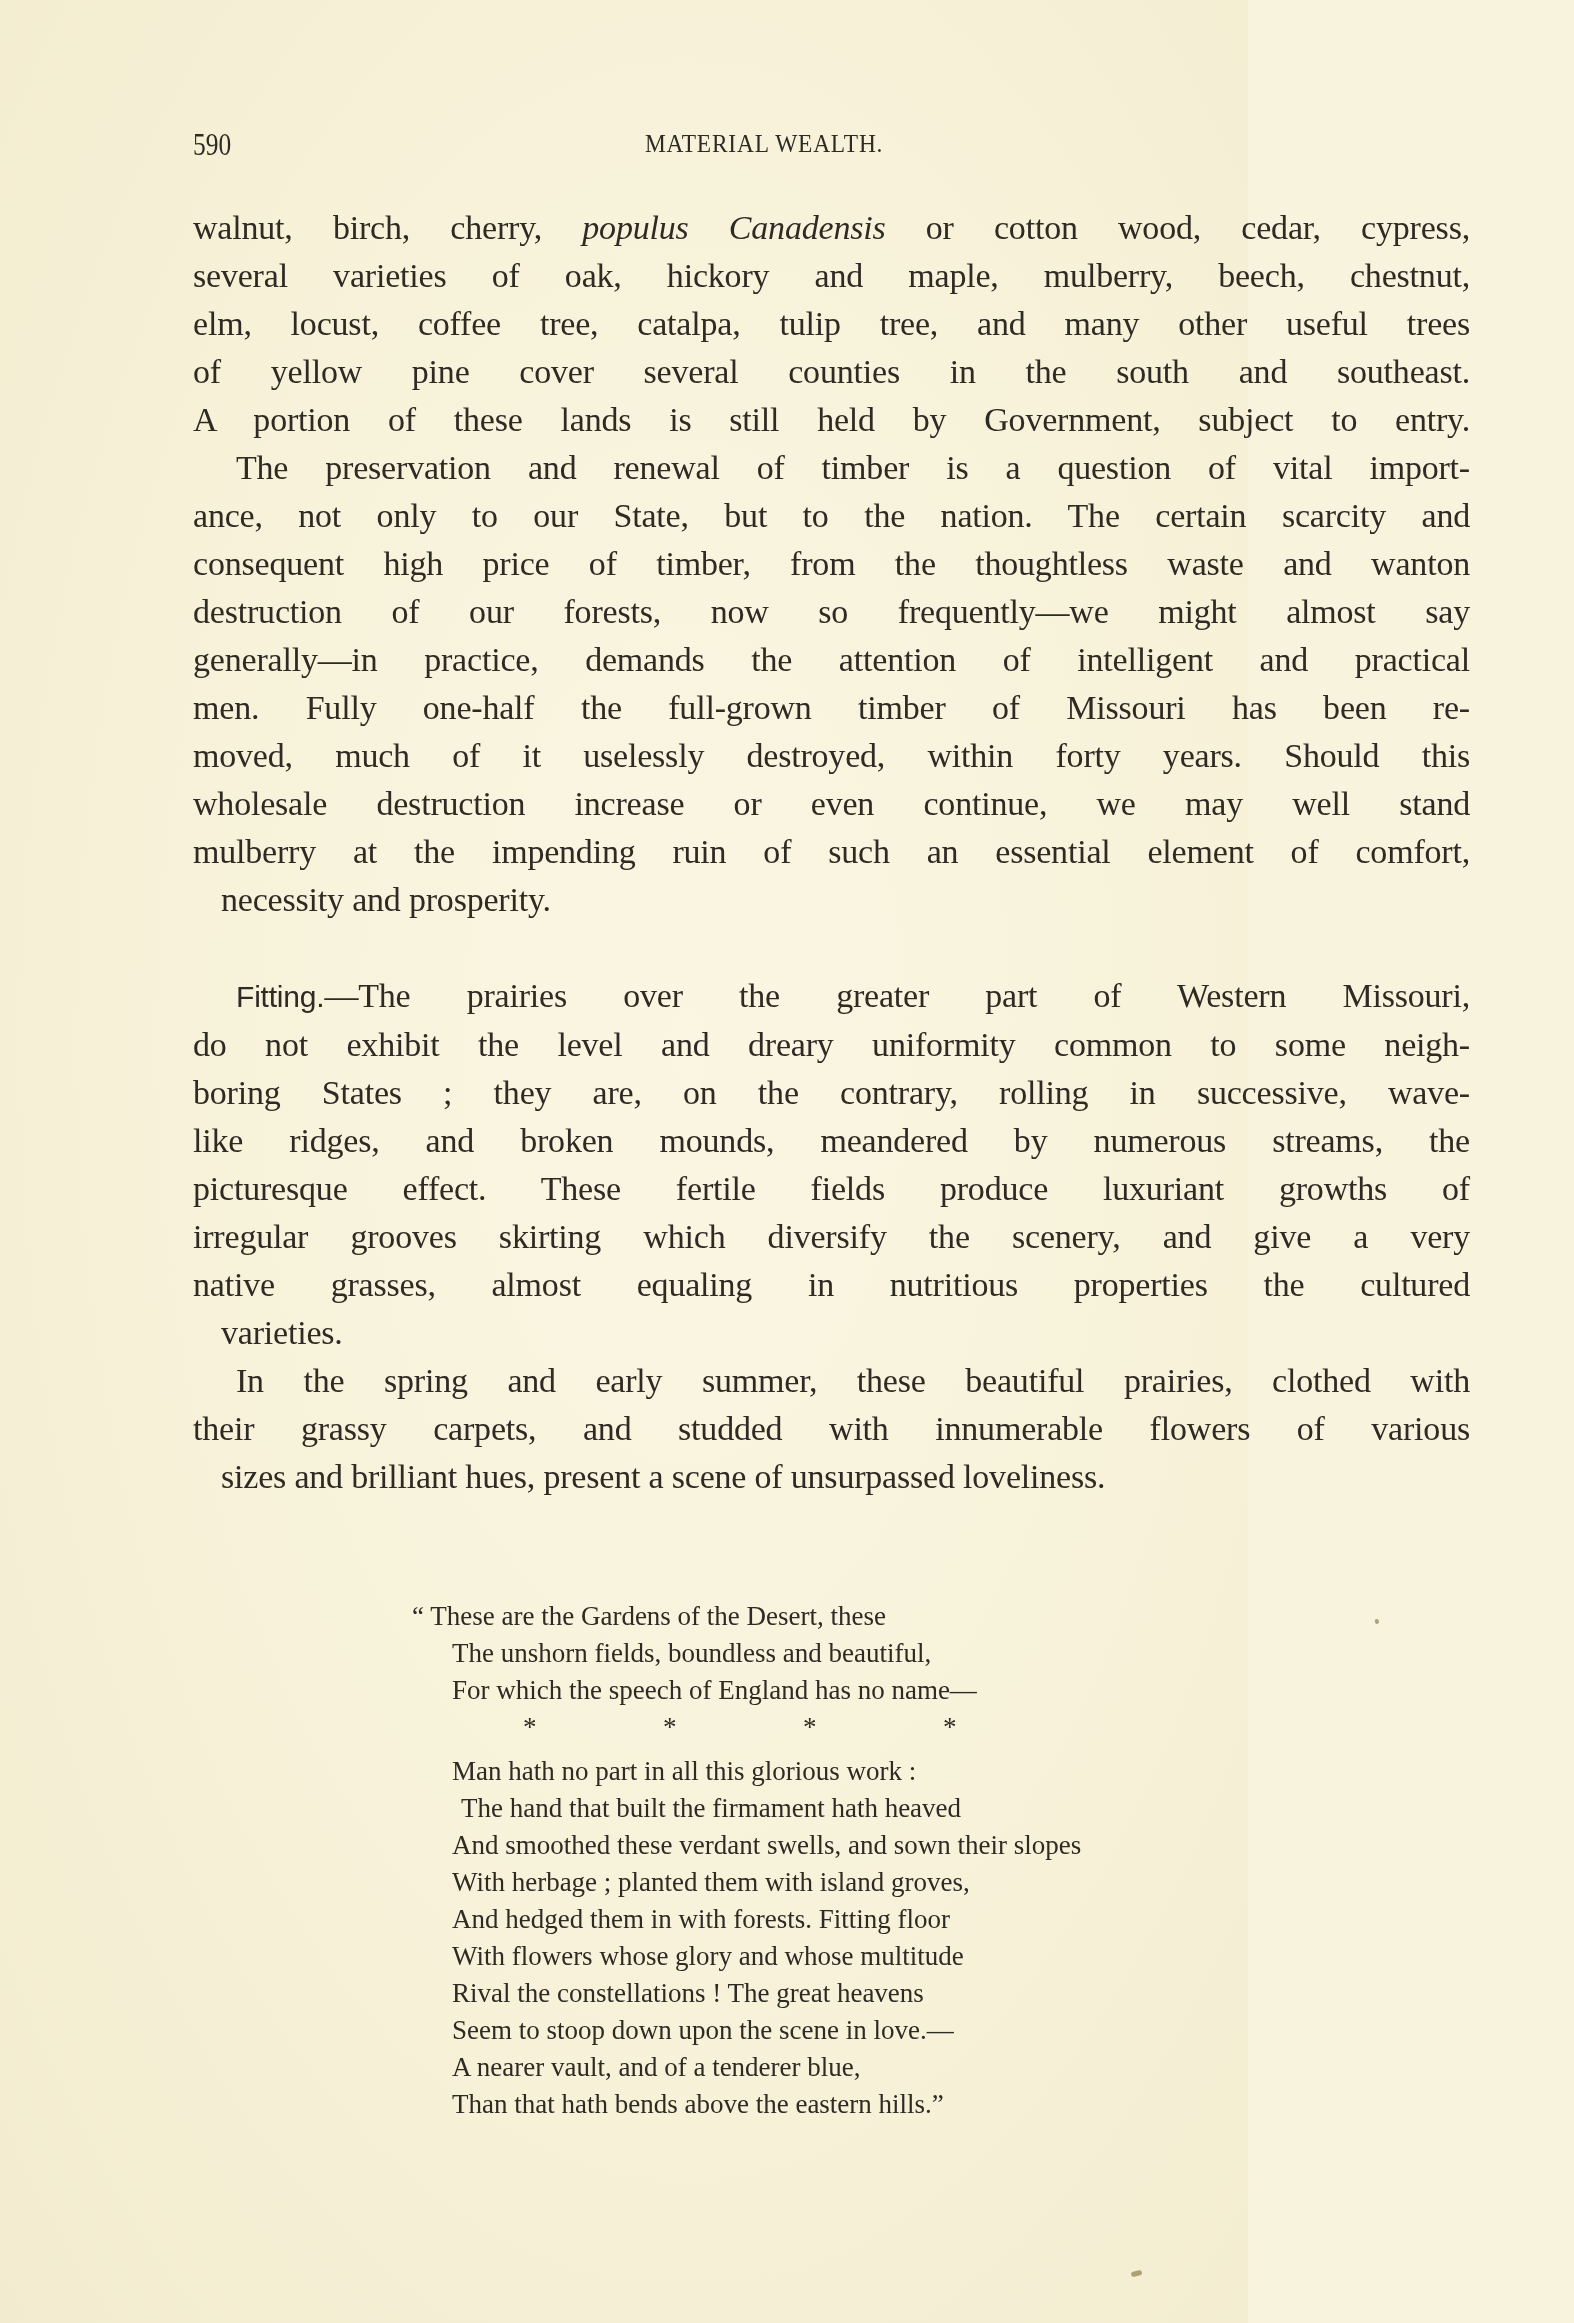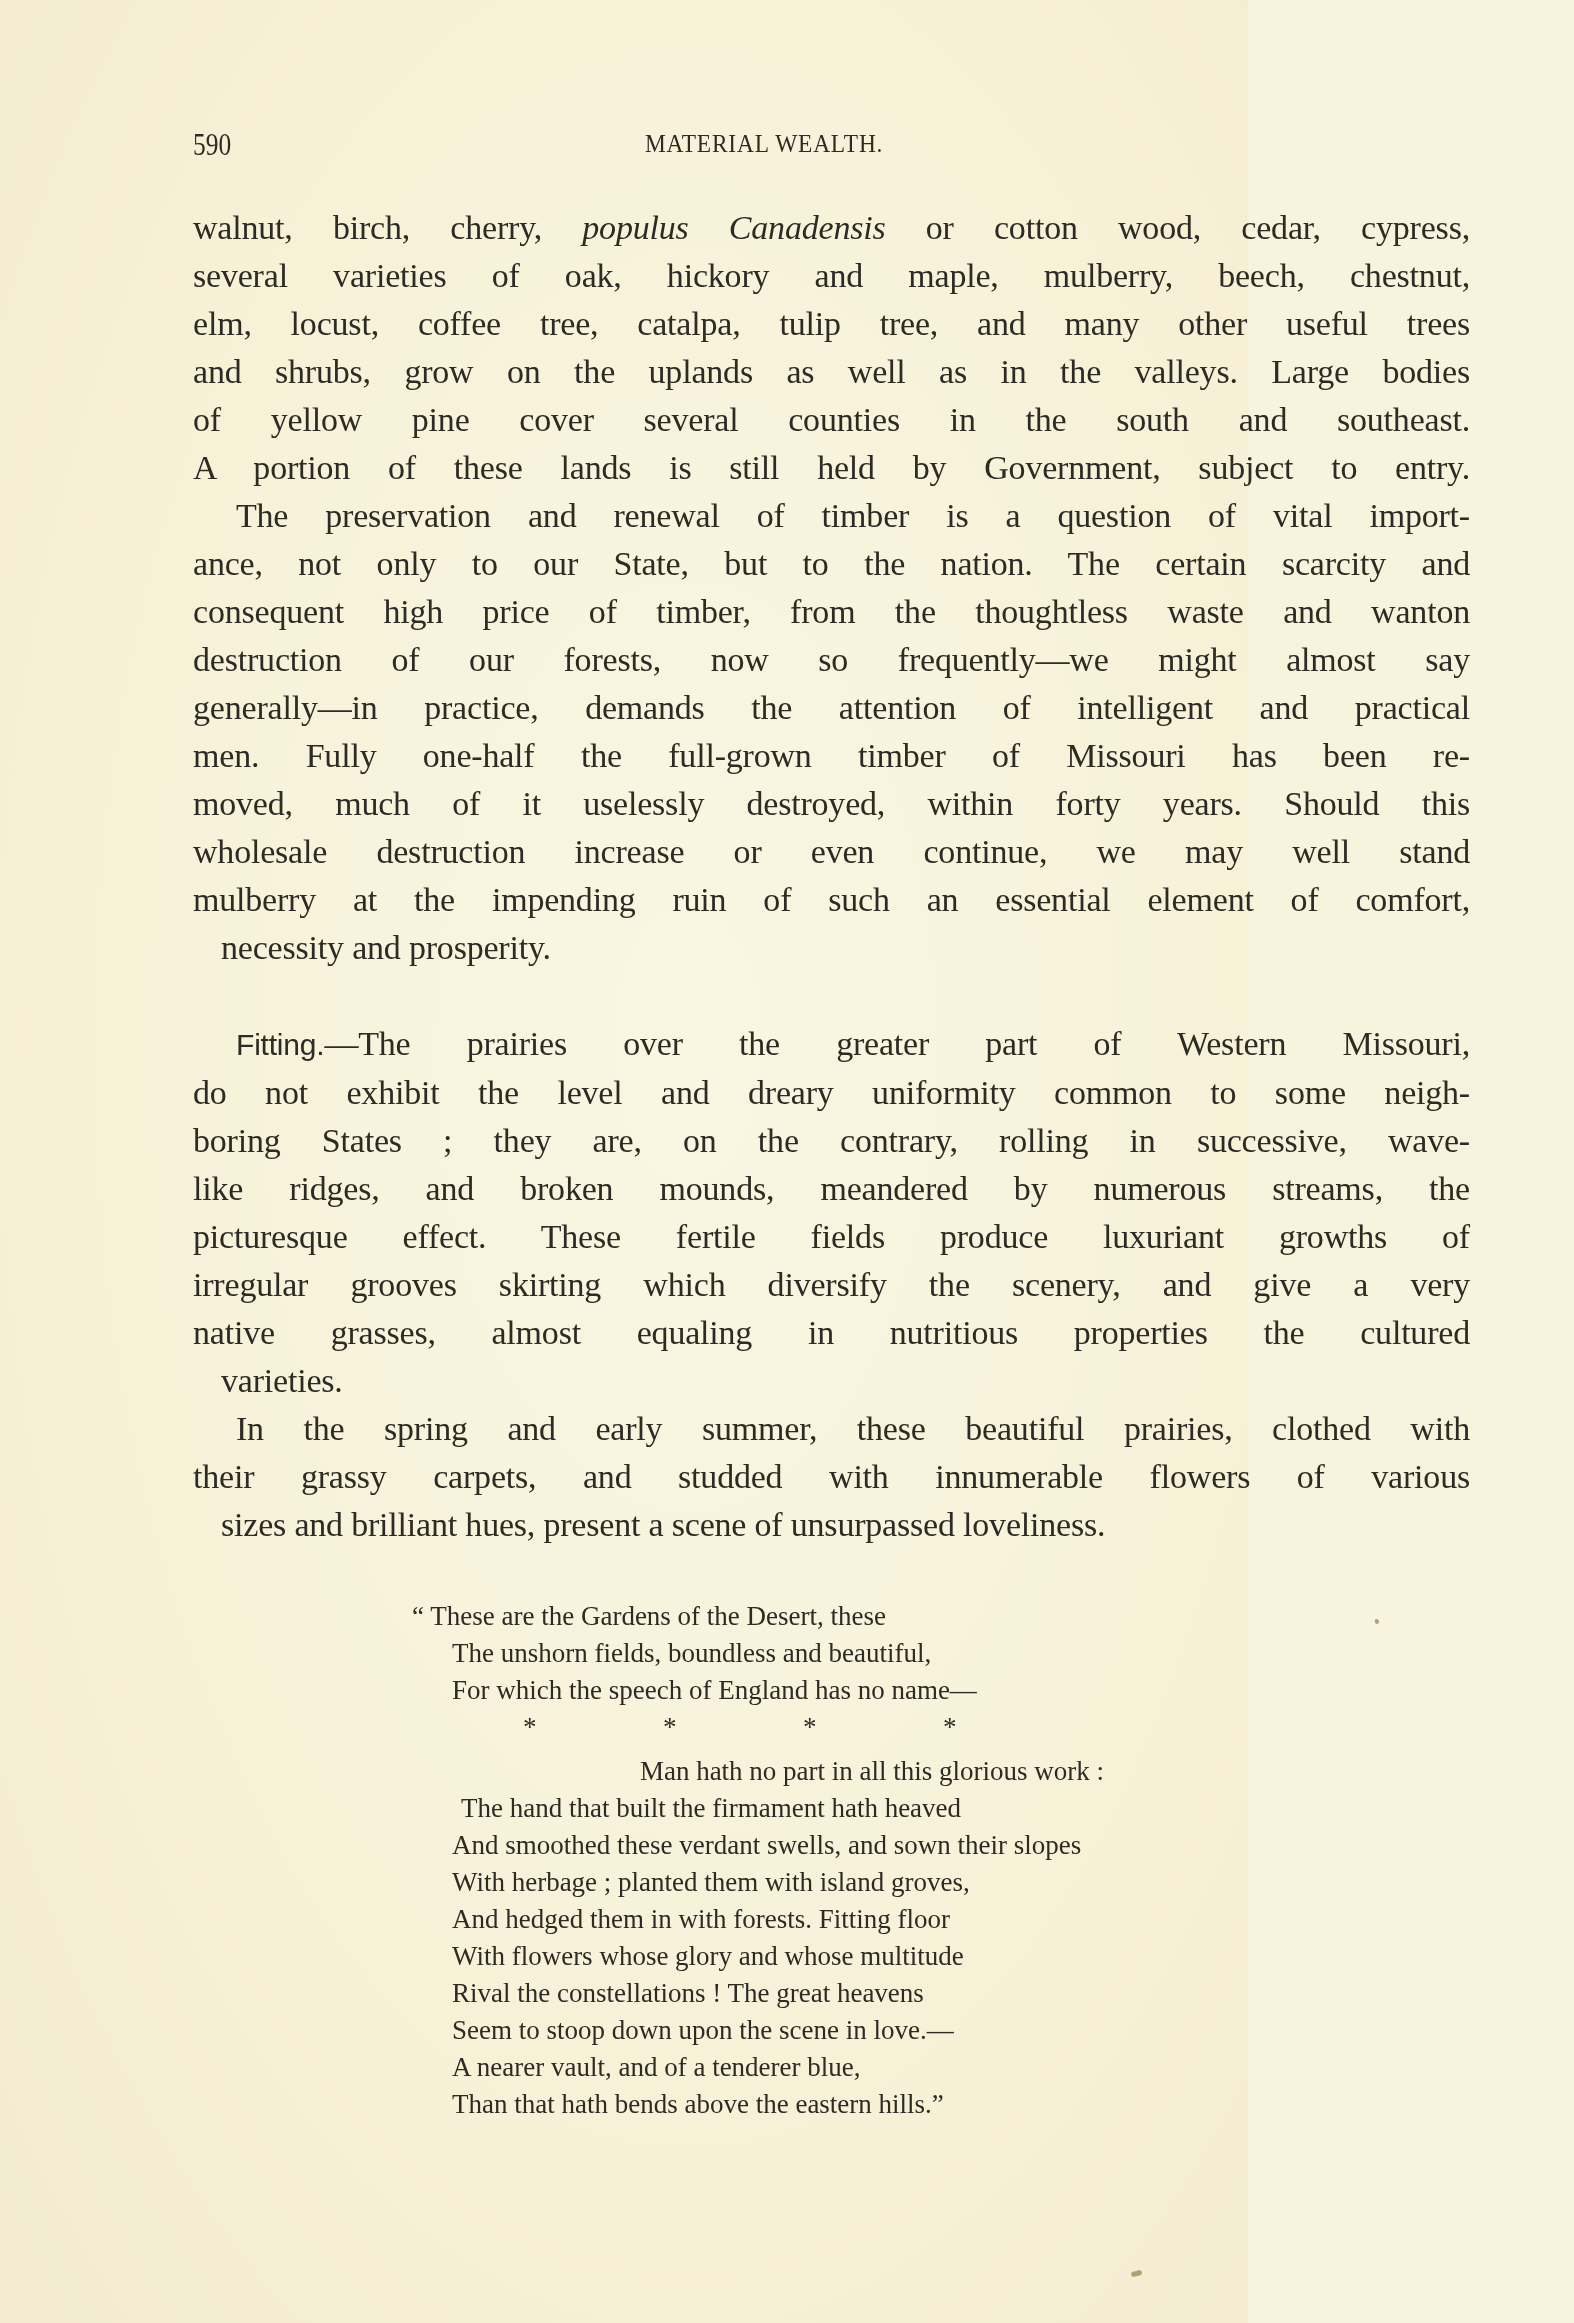--- a/index.html
+++ b/index.html
@@ -130,21 +130,20 @@
     <span class="page-number">590</span>
     <span class="running-head">MATERIAL WEALTH.</span>
   </div>
 
   <div class="body-text">
 
     <p class="para">
       <span class="line"><span>walnut, birch, cherry, </span><span class="ital">populus Canadensis</span><span> or cotton wood, cedar, cypress,</span></span>
       <span class="line">several varieties of oak, hickory and maple, mulberry, beech, chestnut,</span>
       <span class="line">elm, locust, coffee tree, catalpa, tulip tree, and many other useful trees</span>
-      <span class="line">and shrubs, grow on the uplands as well as in the valleys.  Large bodies</span>
       <span class="line">of yellow pine cover several counties in the south and southeast.</span>
       <span class="line">A portion of these lands is still held by Government, subject to entry.</span>
     </p>
 
     <p class="para">
       <span class="line indent">The preservation and renewal of timber is a question of vital import-</span>
       <span class="line">ance, not only to our State, but to the nation.  The certain scarcity and</span>
       <span class="line">consequent high price of timber, from the thoughtless waste and wanton</span>
       <span class="line">destruction of our forests, now so frequently—we might almost say</span>
       <span class="line">generally—in practice, demands the attention of intelligent and practical</span>
@@ -173,21 +172,21 @@
     </p>
   </div>
 
   <div class="poem">
     <span class="poem-line first">“ These are the Gardens of the Desert, these</span>
     <span class="poem-line">The unshorn fields, boundless and beautiful,</span>
     <span class="poem-line">For which the speech of England has no name—</span>
     <span class="poem-stars">
       <span>*</span><span>*</span><span>*</span><span>*</span>
     </span>
-    <span class="poem-line" style="margin-top:7.2px;text-align:center;">Man hath no part in all this glorious work :</span>
+    <span class="poem-line" style="margin-top:7.2px;">Man hath no part in all this glorious work :</span>
     <span class="poem-line" style="padding-left:49px;">The hand that built the firmament hath heaved</span>
     <span class="poem-line">And smoothed these verdant swells, and sown their slopes</span>
     <span class="poem-line">With herbage ; planted them with island groves,</span>
     <span class="poem-line">And hedged them in with forests.  Fitting floor</span>
     <span class="poem-line">With flowers whose glory and whose multitude</span>
     <span class="poem-line">Rival the constellations !  The great heavens</span>
     <span class="poem-line">Seem to stoop down upon the scene in love.—</span>
     <span class="poem-line">A nearer vault, and of a tenderer blue,</span>
     <span class="poem-line">Than that hath bends above the eastern hills.”</span>
   </div>

